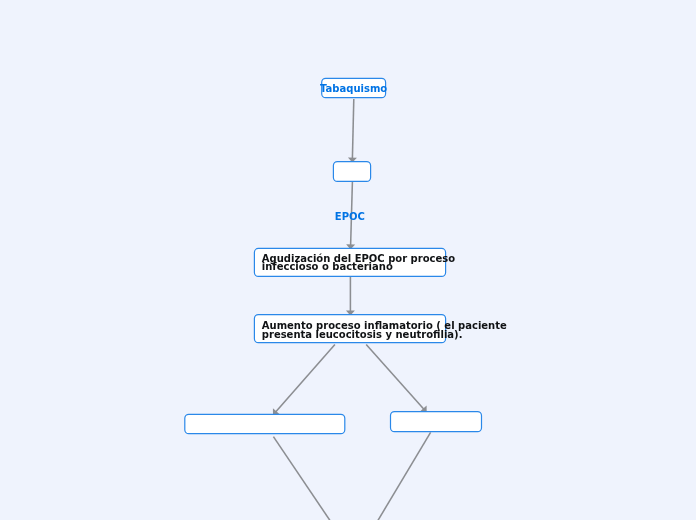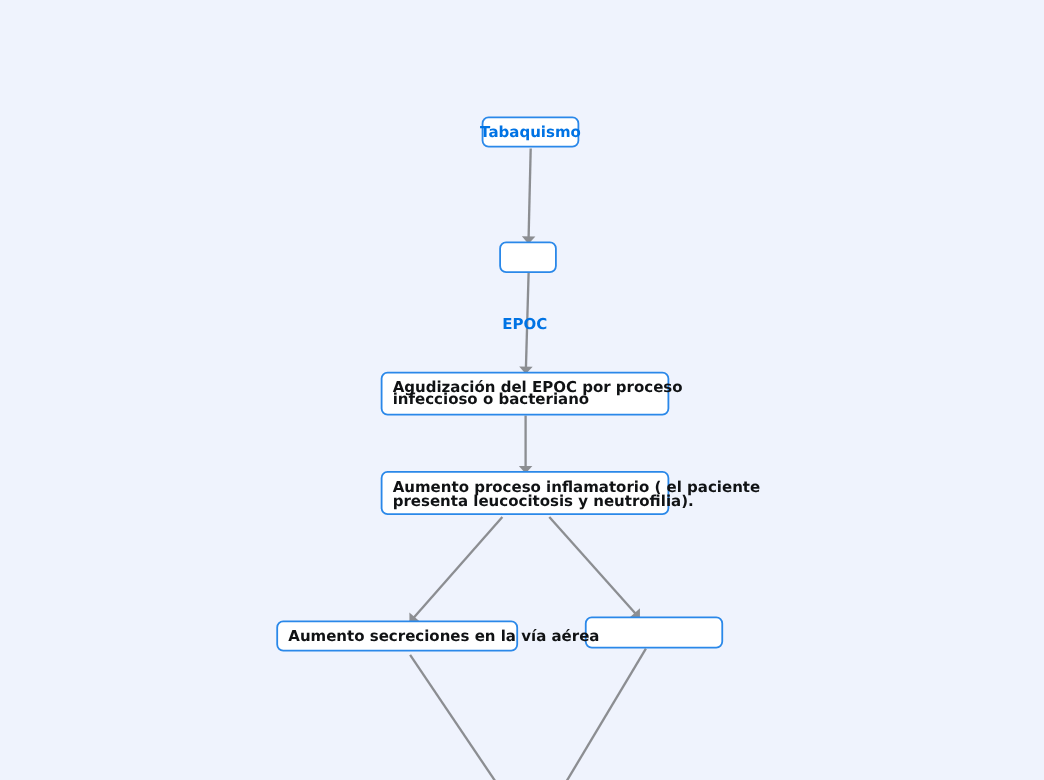--- a/index.html
+++ b/index.html
@@ -56,14 +56,13 @@
         <rect x="184.79999999999998" y="414.3" width="160" height="19.400000000000002" rx="4" ry="4" fill="#ffffff" stroke="#2a88e9" stroke-width="1.2"></rect>
         <rect x="390.5" y="411.6" width="91" height="20.1" rx="4" ry="4" fill="#ffffff" stroke="#2a88e9" stroke-width="1.2"></rect>
       </g>
   </svg>
 <div class="node-label accent" style="left: 321.1px; top: 78.3px; width: 65.1px; height: 20.6px;"><span class="lbl">Tabaquismo</span></div>
     <div class="node-label accent" style="left: 332.8px; top: 161px; width: 34px; height: 21px; margin-top: 45px;"><span class="lbl">EPOC</span></div>
     <div class="node-label" style="left: 253.8px; top: 248.4px; width: 160px; height: 29.2px; padding-left: 8px;"><span class="lbl">Agudización del EPOC por proceso
 infeccioso o bacteriano</span></div>
     <div class="node-label" style="left: 253.8px; top: 315px; width: 187px; height: 29.3px; padding-left: 8px; line-height: 9px; border-radius: 14px;"><span class="lbl">Aumento proceso inflamatorio ( el paciente
 presenta leucocitosis y neutrofilia).</span></div>
-    <div class="node-label" style="left: 184.2px; top: 414.3px; width: 161.2px; height: 20.6px; padding-left: 8px;"><span class="lbl">Aumento secreciones en la vía aérea</span></div>
   </div>
 
 </body></html>

